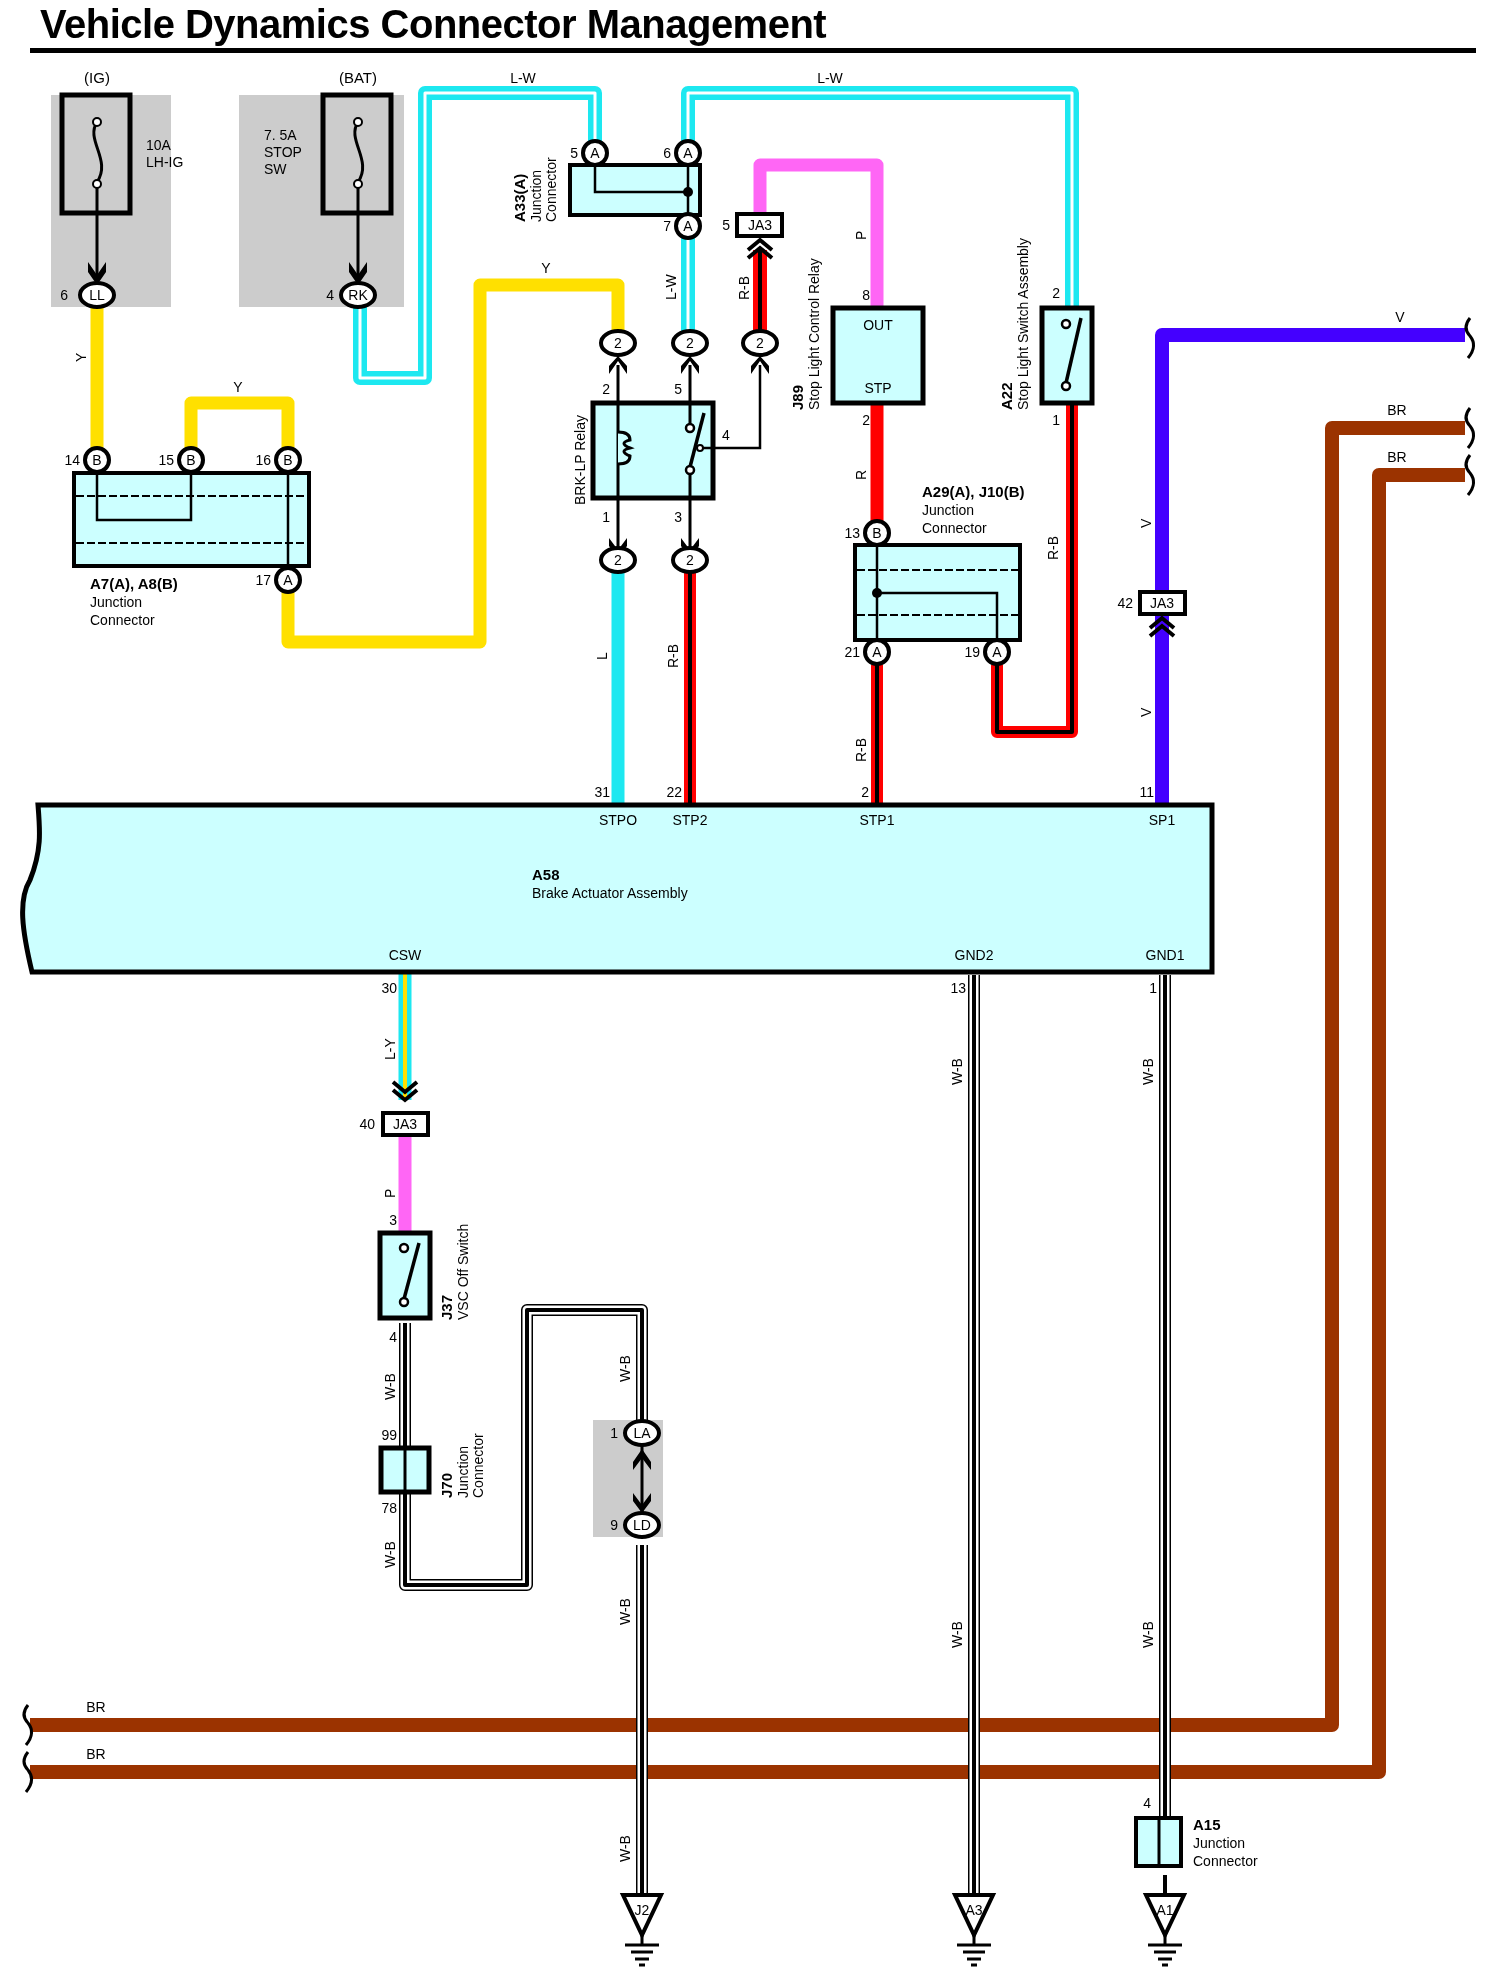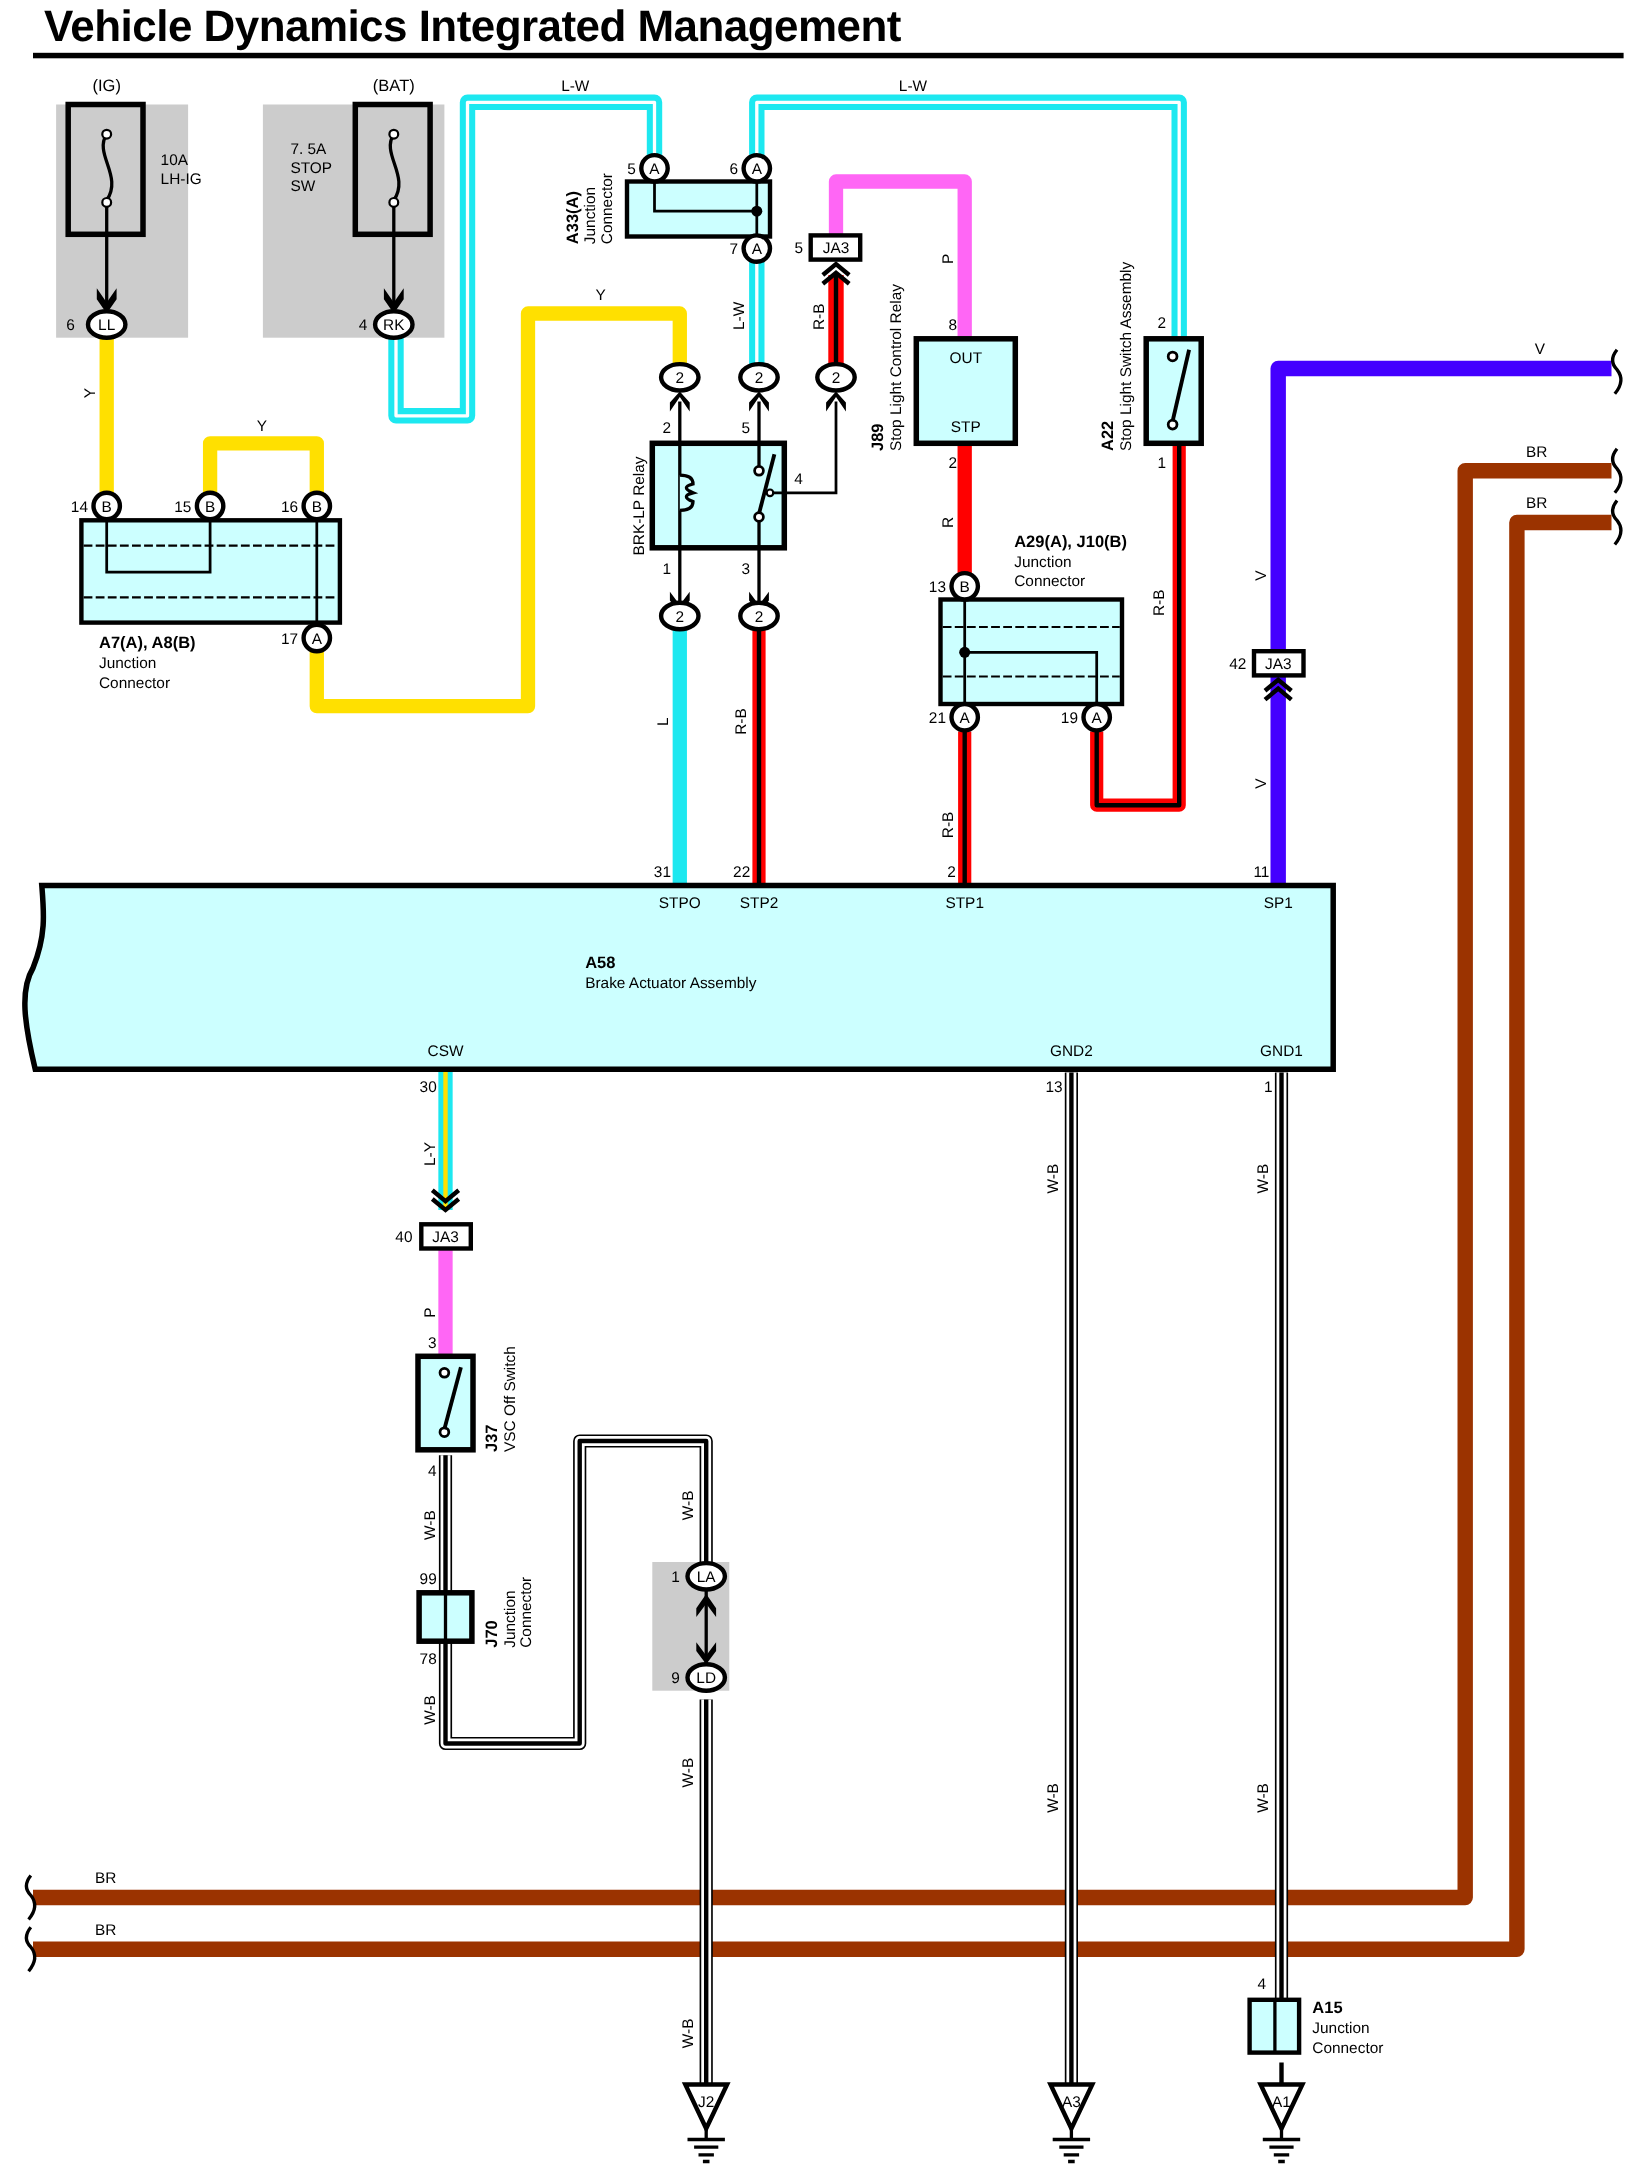--- a/index.html
+++ b/index.html
@@ -8,21 +8,21 @@
   #title-rule { position:absolute; left:30px; top:48px; width:1446px; height:5px; background:#000; }
   svg#diagram { position:absolute; left:0; top:0; }
   svg text { font-family:"Liberation Sans", sans-serif; fill:#000; }
   .lbl { font-size:15px; }
   .sm { font-size:14px; }
   .bold { font-weight:bold; }
 </style>
 </head>
 <body>
 
-<div id="title">Vehicle Dynamics Integrated Management</div>
+<div id="title">Vehicle Dynamics Connector Management</div>
 <div id="title-rule"></div>
 
 <svg id="diagram" width="1486" height="1982" viewBox="0 0 1486 1982">
   <defs>
     <marker id="arrowDown" markerWidth="10" markerHeight="10" refX="5" refY="5" orient="auto">
         <path d="M0,0 L10,5 L0,10 z" fill="#000"></path>
       </marker>
   </defs>
 
   <g id="wires" fill="none" stroke-linejoin="round">

